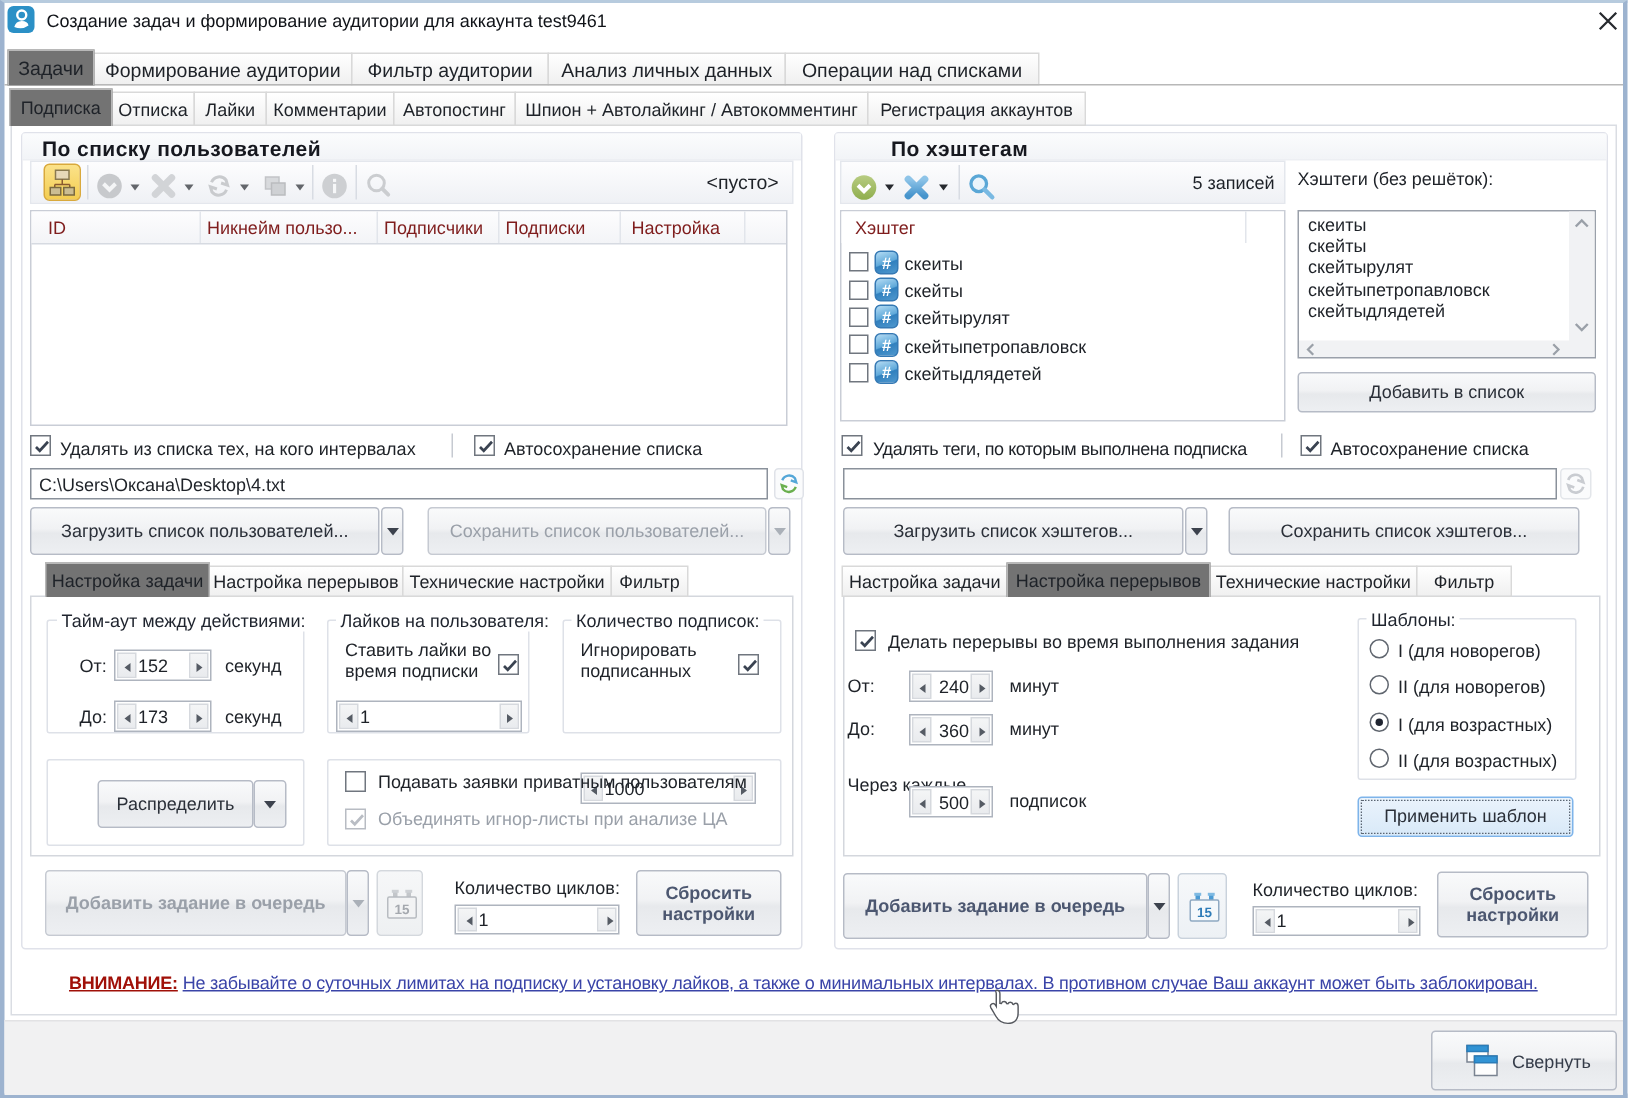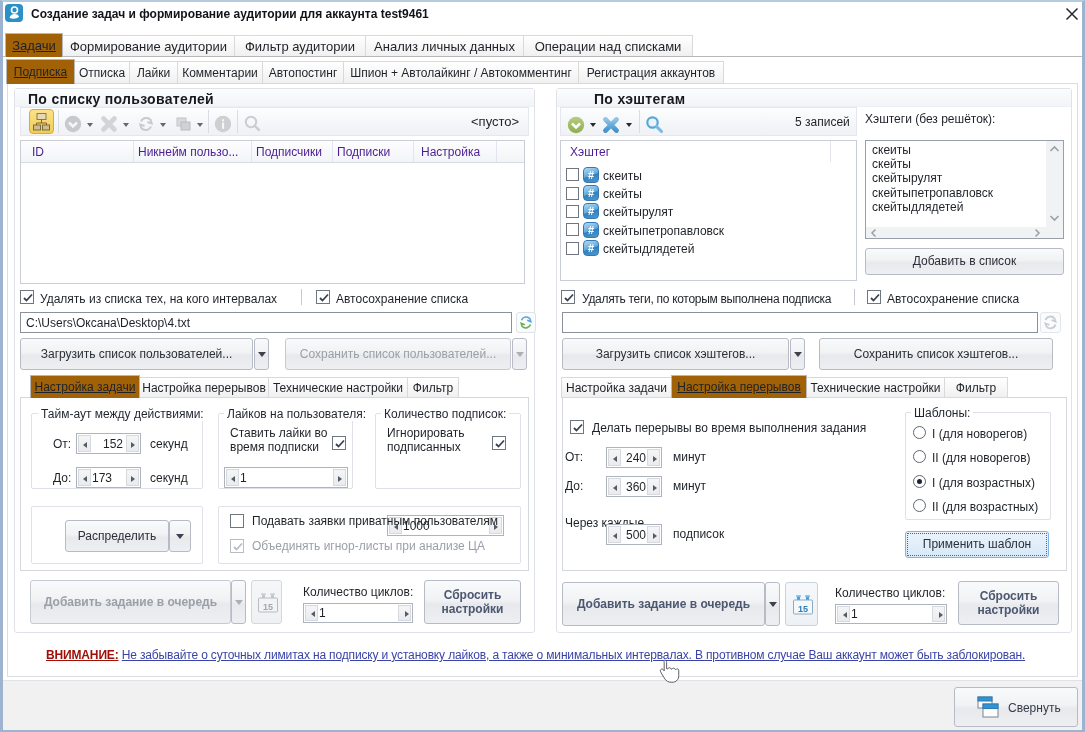--- a/index.html
+++ b/index.html
@@ -3,32 +3,32 @@
 <style>
   html,body{margin:0;padding:0;}
   body{width:1085px;height:732px;overflow:hidden;font-family:"Liberation Sans",sans-serif;}
   .win{position:absolute;left:0;top:0;width:1085px;height:732px;background:#fff;
        border-left:3px solid #9db3cf;border-right:3px solid #9db3cf;border-bottom:3px solid #9db3cf;border-top:2px solid #b7cbde;box-sizing:border-box;}
   .abs{position:absolute;}
   .t12{font-size:12px;color:#1e2228;}
   
   .tab{position:absolute;box-sizing:border-box;border:1px solid #d9d9d9;background:linear-gradient(#ffffff,#f0f0f0);
        color:#1e2228;text-align:center;}
-  .tab.act{background:#a16207;border:1px solid #b8b8b8;border-bottom:none;z-index:5;text-decoration:underline;}
+  .tab.act{background:#737373;border:1px solid #b8b8b8;border-bottom:none;z-index:5;}
   
   .gbox{position:absolute;box-sizing:border-box;border:1px solid #e0e2ea;border-radius:3px;background:#fff;}
   .gtitle{position:absolute;font-weight:bold;font-size:14px;letter-spacing:0.3px;color:#16181f;}
   
   .tbar{position:absolute;box-sizing:border-box;border:1px solid #e4e7ed;background:linear-gradient(#fdfdfe,#eff1f5);}
   .tsep{position:absolute;width:1px;background:#d8dce3;}
   
   .grid{position:absolute;box-sizing:border-box;border:1px solid #c9cdd6;background:#fff;}
   .ghead{position:absolute;left:0;top:0;right:0;height:21px;background:linear-gradient(#fdfdfe,#f3f4f7);border-bottom:1px solid #d6dae1;}
   .gcol{position:absolute;top:0;bottom:0;width:1px;background:#e2e5eb;}
-  .ghtxt{position:absolute;top:4px;font-size:12px;color:#4c1d95;}
+  .ghtxt{position:absolute;top:4px;font-size:12px;color:#7f1d1d;}
   
   .cb{position:absolute;width:14px;height:14px;box-sizing:border-box;border:1px solid #70767f;background:#fff;}
   .cb.sm{width:13px;height:13px;}
   .cb svg{position:absolute;left:0px;top:0px;}
   .cb.dis{border-color:#b8bcc3;}
   
   .inp{position:absolute;box-sizing:border-box;border:1px solid #8a919b;background:#fff;font-size:12px;color:#1e2228;padding:3px 0 0 5px;}
   
   .btn{position:absolute;box-sizing:border-box;border:1px solid #b6bbc6;border-radius:3px;
        background:linear-gradient(#f9fafb 0%,#f1f2f4 45%,#e7e9ec 55%,#edeff2 100%);
@@ -58,21 +58,21 @@
 </style></head>
 <body>
 <div class="win"></div>
 
 <div class="abs" style="left:5px;top:4px;width:18px;height:18px;border-radius:4px;background:#2b90c6;">
   <svg width="18" height="18" viewBox="0 0 18 18">
     <circle cx="9.5" cy="6" r="3" fill="none" stroke="#fff" stroke-width="1.6"></circle>
     <path d="M4.5 14 q1 -4 5 -4 q4 0 4.5 3 q-4 3 -9.5 1z" fill="#fff"></path>
   </svg>
 </div>
-<div class="abs" style="left:31px;top:7px;font-size:12px;color:#101318;font-weight:bold;">Создание задач и формирование аудитории для аккаунта test9461</div>
+<div class="abs" style="left:31px;top:7px;font-size:12px;color:#101318;">Создание задач и формирование аудитории для аккаунта test9461</div>
 <svg class="abs" style="left:1064px;top:6px;" width="16" height="16" viewBox="0 0 16 16">
   <path d="M2.5 2.5 L13.5 13.5 M13.5 2.5 L2.5 13.5" stroke="#26292e" stroke-width="1.5"></path>
 </svg>
 
 <div id="tr1">
     <div class="tab act" style="left:5px;top:33px;width:58px;height:24px;font-size:13px;line-height:24px;">Задачи</div>
     <div class="tab" style="left:62px;top:35px;width:173px;height:22px;font-size:13px;line-height:22px;">Формирование аудитории</div>
     <div class="tab" style="left:234px;top:35px;width:132px;height:22px;font-size:13px;line-height:22px;">Фильтр аудитории</div>
     <div class="tab" style="left:365px;top:35px;width:159px;height:22px;font-size:13px;line-height:22px;">Анализ личных данных</div>
     <div class="tab" style="left:523px;top:35px;width:170px;height:22px;font-size:13px;line-height:22px;">Операции над списками</div>
@@ -206,21 +206,21 @@
   <div class="tab" style="left:268px;top:377px;width:140px;height:21px;font-size:12px;line-height:21px;">Технические настройки</div>
   <div class="tab" style="left:407px;top:377px;width:52px;height:21px;font-size:12px;line-height:21px;">Фильтр</div>
 
   <div class="fset" style="left:31px;top:413px;width:172px;height:76px;"></div>
   <div class="flbl" style="left:38px;top:407px;">Тайм-аут между действиями:</div>
   <div class="abs t12" style="left:53px;top:437px;">От:</div>
   <div class="spin" style="left:76px;top:433px;width:65px;height:21px;">
     <div class="sbtn l">
         <div class="tri-l" style="left:4px;top:6px;"></div>
       </div>
-    <div class="stxt" style="left:26px;top:3px;">152</div>
+    <div class="stxt" style="left:15px;top:3px;">152</div>
     <div class="sbtn r">
         <div class="tri-r" style="left:4px;top:6px;"></div>
       </div>
   </div>
   <div class="abs t12" style="left:150px;top:437px;">секунд</div>
   <div class="abs t12" style="left:53px;top:471px;">До:</div>
   <div class="spin" style="left:76px;top:467px;width:65px;height:21px;">
     <div class="sbtn l">
         <div class="tri-l" style="left:4px;top:6px;"></div>
       </div>

